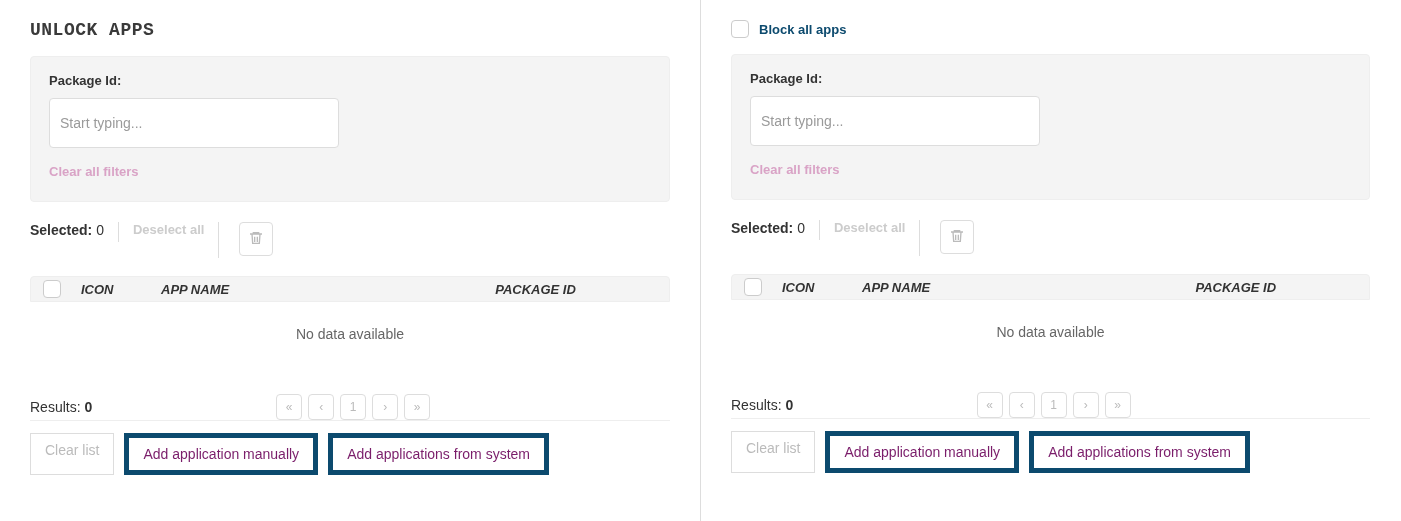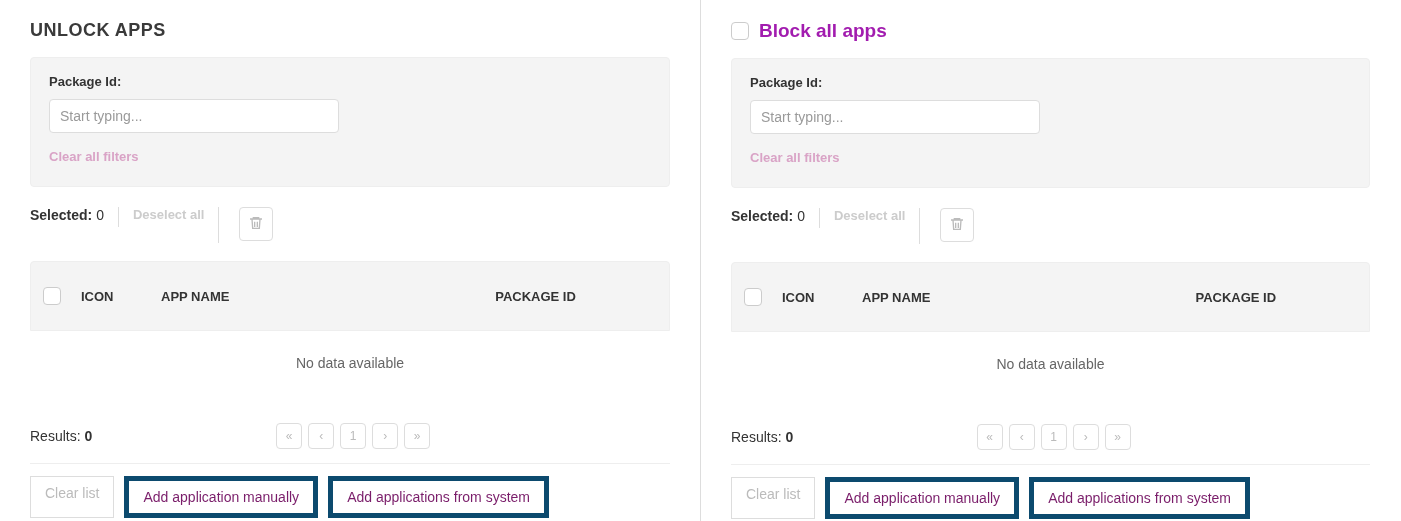--- a/index.html
+++ b/index.html
@@ -26,56 +26,57 @@
     flex: 0 0 700px;
     width: 700px;
     border-left: 1px solid #ddd;
   }
   .section-title {
     font-size: 18px;
     font-weight: 700;
     letter-spacing: 0.5px;
     color: #3a3a3a;
     margin-bottom: 16px;
+    font-family: Liberation Mono, monospace;
   }
   .block-all {
     display: flex;
     align-items: center;
     gap: 10px;
     margin-bottom: 16px;
   }
   .checkbox {
     width: 18px;
     height: 18px;
     border: 1px solid #ccc;
     border-radius: 4px;
     display: inline-block;
     background: #fff;
   }
   .block-all-label {
     font-weight: 600;
-    font-size: 19px;
-    color: #a21caf;
+    font-size: 13px;
+    color: #0c4a6e;
   }
   .filter-box {
     background: #f4f4f4;
     border: 1px solid #eee;
     border-radius: 4px;
     padding: 16px 18px 22px 18px;
     margin-bottom: 20px;
   }
   .filter-label {
     font-weight: 700;
     font-size: 13px;
     color: #333;
     margin-bottom: 10px;
   }
   .filter-input {
     width: 290px;
-    height: 34px;
+    height: 50px;
     border: 1px solid #ddd;
     border-radius: 4px;
     padding: 0 10px;
     font-size: 14px;
     color: #666;
     background: #fff;
   }
   .filter-input::placeholder { color: #9a9a9a; }
   .clear-filters {
     margin-top: 16px;
@@ -105,40 +106,40 @@
     margin-left: 6px;
     background: #fff;
   }
   .trash-btn svg { width: 16px; height: 16px; }
   .table-head {
     display: flex;
     align-items: center;
     background: #f4f4f4;
     border: 1px solid #eee;
     border-radius: 4px 4px 0 0;
-    padding: 25px 12px;
+    padding: 3px 12px;
     gap: 10px;
+    font-style: italic;
   }
   .th { font-weight: 700; font-size: 13px; color: #333; }
   .col-check { width: 28px; display:flex; }
   .col-icon  { width: 70px; }
   .col-name  { flex: 1; }
   .col-pkg   { flex: 1; text-align: center; }
   .table-empty {
     text-align: center;
     padding: 24px 0 28px 0;
     color: #666;
     font-size: 14px;
   }
   .results-row {
     display: flex;
     align-items: center;
     margin-top: 24px;
     border-bottom: 1px solid #eee;
-    padding-bottom: 14px;
   }
   .results-label { font-weight: 400; }
   .results-count { font-weight: 700; }
   .pager {
     display: flex;
     gap: 6px;
     margin: 0 auto;
     transform: translateX(-28px);
   }
   .pager-btn {

